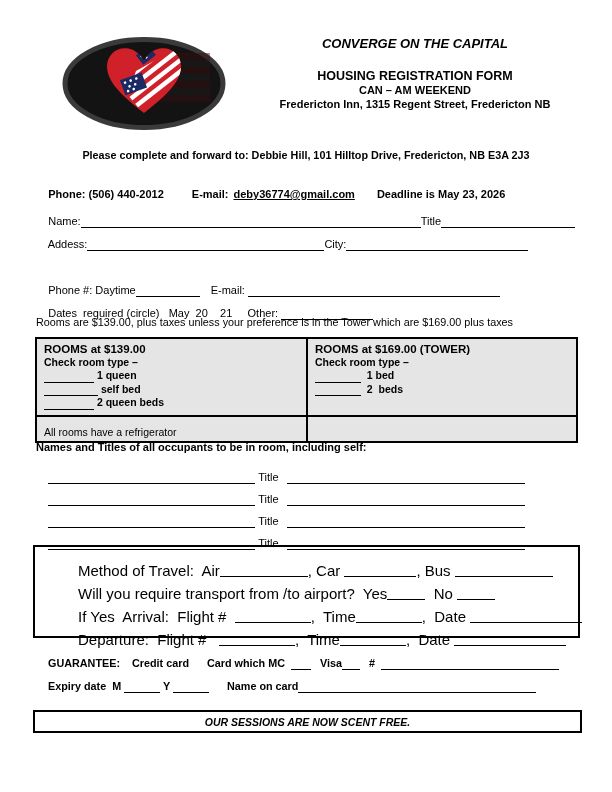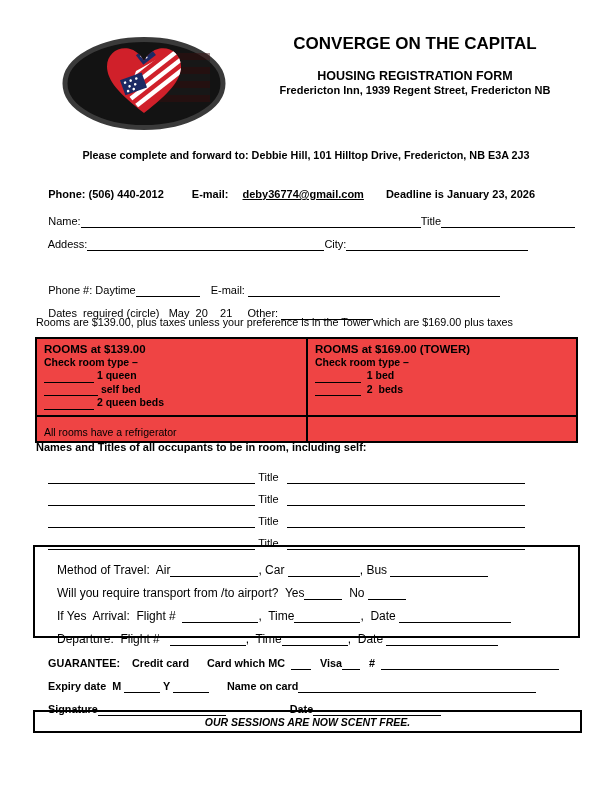--- a/index.html
+++ b/index.html
@@ -6,32 +6,32 @@
   .page{position:relative;width:612px;height:792px;background:#ffffff;
         font-family:"Liberation Sans",sans-serif;color:#000;overflow:hidden;margin:0 auto;}
   .abs{position:absolute;}
   .b{font-weight:bold;}
   .u{text-decoration:underline;}
   .ctr{text-align:center;}
   .row{position:absolute;left:36px;font-size:11px;line-height:14px;white-space:pre;}
   .row span{white-space:pre;}
   .bl{display:inline-block;border-bottom:1px solid #000;height:12px;vertical-align:bottom;}
   .hdr div{line-height:13px;}
-  .tbl{position:absolute;left:35px;top:337px;width:539px;border:2px solid #000;background:#ef4444;}
+  .tbl{position:absolute;left:35px;top:337px;width:539px;border:2px solid #000;background:#e5e5e5;}
   .tbl .cols{display:flex;}
   .tbl .cell{padding:3px 7px 5px 7px;}
   .tbl .lcell{width:255px;border-right:2px solid #000;}
   .tbl .rcell{flex:1;}
   .tbl .hd{font-size:11.5px;font-weight:bold;line-height:14px;}
   .tbl .sub{font-size:10.5px;font-weight:bold;line-height:13px;}
   .tbl .opt{font-size:10.5px;font-weight:bold;line-height:13.5px;white-space:pre;}
   .tbl .foot{display:flex;border-top:2px solid #000;}
   .tbl .fcell{font-size:10.5px;line-height:13px;padding:9px 7px 2px 7px;}
   .travelbox{position:absolute;left:33px;top:545px;width:543px;height:89px;border:2px solid #000;}
-  .travelbox .trow{position:absolute;left:2px;font-size:12px;line-height:13px;white-space:pre;}
+  .travelbox .trow{position:absolute;left:18px;font-size:15px;line-height:13px;white-space:pre;}
   .noticebox{position:absolute;left:33px;top:710px;width:545px;height:19px;border:2px solid #000;
              display:flex;align-items:center;justify-content:center;font-style:italic;}
   .noticebox div{font-size:10.5px;font-weight:bold;}
   .grow{position:absolute;left:36px;font-size:10.8px;font-weight:bold;line-height:14px;white-space:pre;}
 </style>
 </head>
 <body>
 
 <div class="page">
 
@@ -81,29 +81,30 @@
           <rect x="80" y="8" width="16" height="12" fill="#1b2a63"></rect>
           <circle cx="84" cy="12" r="1.2" fill="#fff"></circle>
             <circle cx="90" cy="12" r="1.2" fill="#fff"></circle>
           <circle cx="87" cy="16" r="1.2" fill="#fff"></circle>
         </g>
       </g>
     </svg>
   </div>
 
   <div class="abs hdr ctr" style="left:228px;top:37px;width:374px;">
-    <div class="b" style="font-size:17px;">CONVERGE ON THE CAPITAL</div>
+    <div class="b" style="font-size:13px;font-style:italic;">CONVERGE ON THE CAPITAL</div>
     <div class="b" style="font-size:12.5px;margin-top:20px;">HOUSING REGISTRATION FORM</div>
-    <div class="b" style="font-size:11px;margin-top:1px;">Fredericton Inn, 1939 Regent Street, Fredericton NB</div>
+    <div class="b" style="font-size:11px;margin-top:1px;">CAN – AM WEEKEND</div>
+    <div class="b" style="font-size:11px;margin-top:1px;">Fredericton Inn, 1315 Regent Street, Fredericton NB</div>
   </div>
 
   <div class="abs b ctr" style="left:0;top:149px;width:612px;font-size:10.8px;">Please complete and forward to:  Debbie Hill, 101 Hilltop Drive, Fredericton, NB E3A 2J3</div>
 
   <div class="abs" style="left:36px;top:176px;font-size:11px;white-space:pre;">
-    <span class="b">Phone: (506) 440-2012</span><span class="b" style="margin-left:28px;">E-mail:</span><span class="b u" style="margin-left:14px;">deby36774@gmail.com</span><span class="b" style="margin-left:22px;">Deadline is January 23, 2026</span>
+    <span class="b">Phone: (506) 440-2012</span><span class="b" style="margin-left:28px;">E-mail:</span><span class="b u" style="margin-left:5px;">deby36774@gmail.com</span><span class="b" style="margin-left:22px;">Deadline is May 23, 2026</span>
   </div>
 
   <div class="row" style="top:200px;">
     <span>Name:</span><span class="bl" style="width:340px;"></span><span>Title</span><span class="bl" style="width:134px;"></span>
   </div>
 
   <div class="row" style="top:223px;">
     <span>Addess:</span><span class="bl" style="width:237px;"></span><span>City:</span><span class="bl" style="width:182px;"></span>
   </div>
 
@@ -170,21 +171,18 @@
       <span>Departure:  Flight #   </span><span class="bl" style="width:76px;"></span><span>,  Time</span><span class="bl" style="width:66px;"></span><span>,  Date </span><span class="bl" style="width:112px;"></span>
     </div>
   </div>
 
   <div class="grow" style="top:642px;">
     <span>GUARANTEE:    Credit card      Card which MC  </span><span class="bl" style="width:20px;"></span><span>   Visa</span><span class="bl" style="width:18px;"></span><span>   #  </span><span class="bl" style="width:178px;"></span>
   </div>
   <div class="grow" style="top:665px;">
     <span>Expiry date  M </span><span class="bl" style="width:36px;"></span><span> Y </span><span class="bl" style="width:36px;"></span><span>      Name on card</span><span class="bl" style="width:238px;"></span>
   </div>
-  <div class="grow" style="top:688px;">
-    <span>Signature</span><span class="bl" style="width:128px;"></span><span style="margin-left:64px;">Date</span><span class="bl" style="width:128px;"></span>
-  </div>
 
   <div class="noticebox">
     <div>OUR SESSIONS ARE NOW SCENT FREE.</div>
   </div>
 
 </div>
 
 </body></html>

